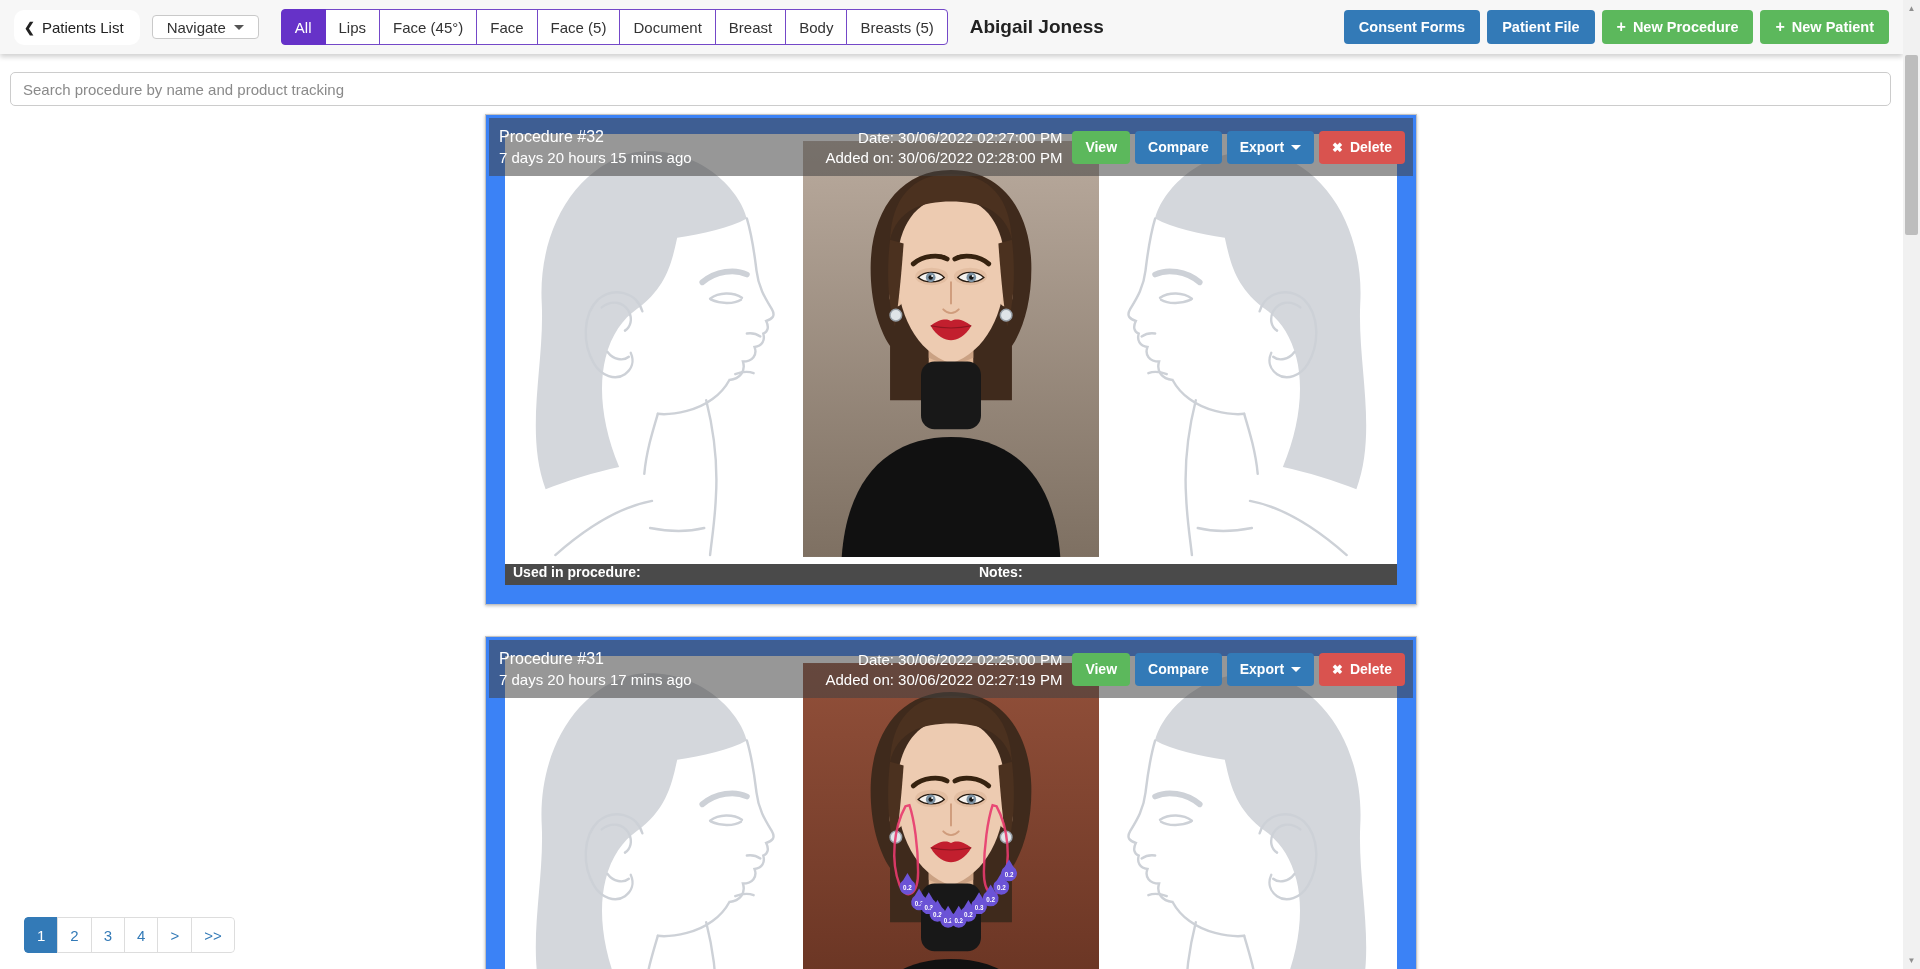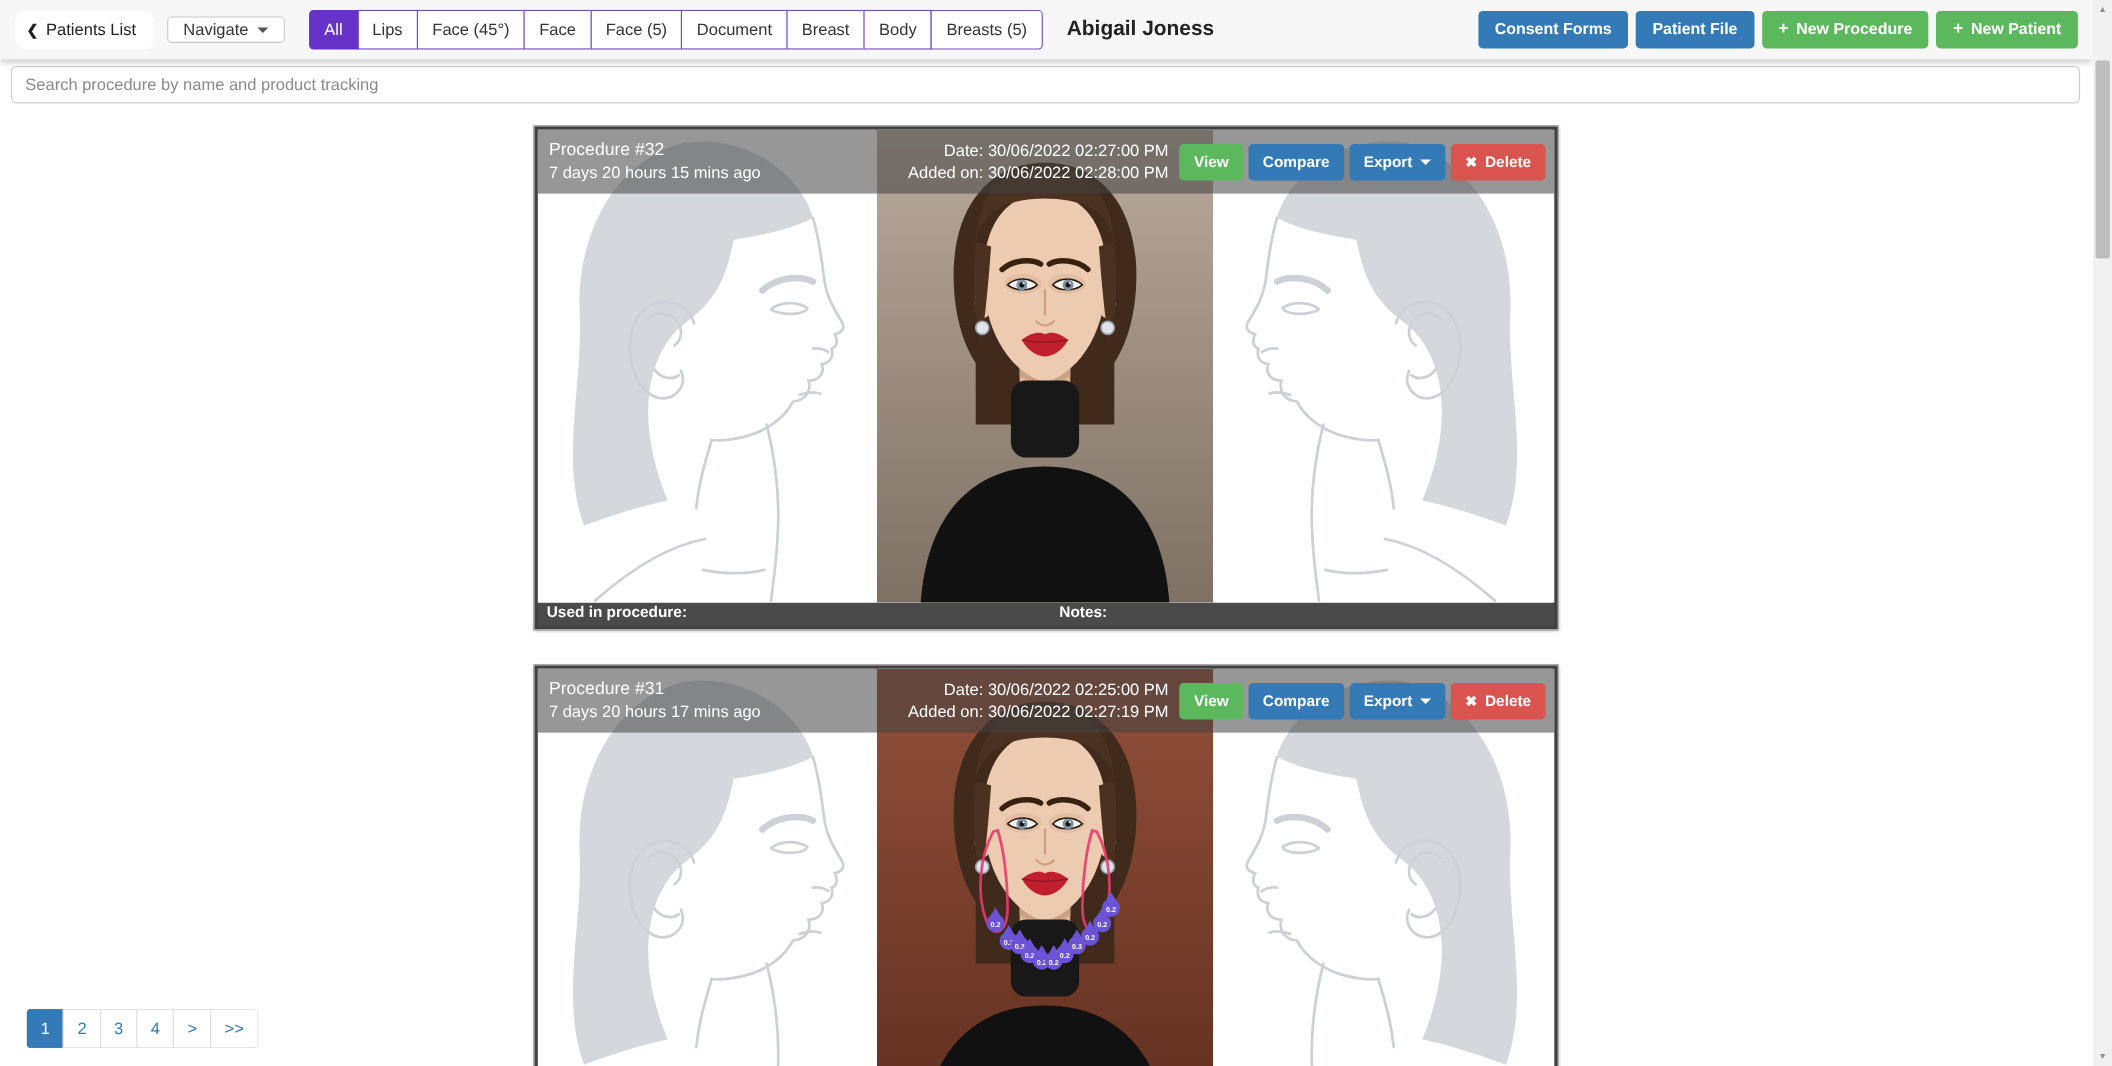--- a/index.html
+++ b/index.html
@@ -29,29 +29,29 @@
   .nav-actions { margin-left:auto; display:flex; gap:7px; }
   .btn { border:none; border-radius:4px; height:34px; padding:0 15px; font-size:14.5px;
     font-weight:bold; color:#fff; cursor:pointer; display:flex; align-items:center; gap:7px;
     font-family:"Liberation Sans", sans-serif; }
   .btn-blue { background:#337ab7; }
   .btn-green { background:#5cb85c; }
   .btn-red { background:#d9534f; }
   .plus-ico { font-weight:bold; font-size:16px; line-height:1; }
 
   
-  .search-wrap { position:absolute; top:60px; left:10px; right:12px; }
+  .search-wrap { position:absolute; top:72px; left:10px; right:12px; }
   .search-input { width:100%; height:34px; border:1px solid #ccc; border-radius:5px;
     padding:0 12px; font-size:15px; color:#555; outline:none;
     font-family:"Liberation Sans", sans-serif; }
   .search-input::placeholder { color:#8a8a8a; }
 
   
   .content { position:absolute; top:114px; left:485px; width:932px; }
-  .card { position:relative; background:#404040; border:1px solid #c2c2c2; padding:3px;
+  .card { position:relative; background:#3b82f6; border:1px solid #c2c2c2; padding:19px;
     box-shadow:0 1px 3px rgba(0,0,0,.25); }
   .card + .card { margin-top:31px; }
   .panels { display:flex; gap:2px; background:#fff; }
   .panel { width:306px; height:430px; background:#fff; overflow:hidden; }
   .panel svg { display:block; width:100%; height:100%; }
   .card-header { position:absolute; top:3px; left:3px; right:3px; height:58px;
     background:rgba(66,66,66,.55); color:#fff; display:flex; align-items:center;
     padding:0 8px 0 10px; z-index:5; }
   .ch-left { display:flex; flex-direction:column; gap:3px; }
   .ch-title { font-size:16px; }

